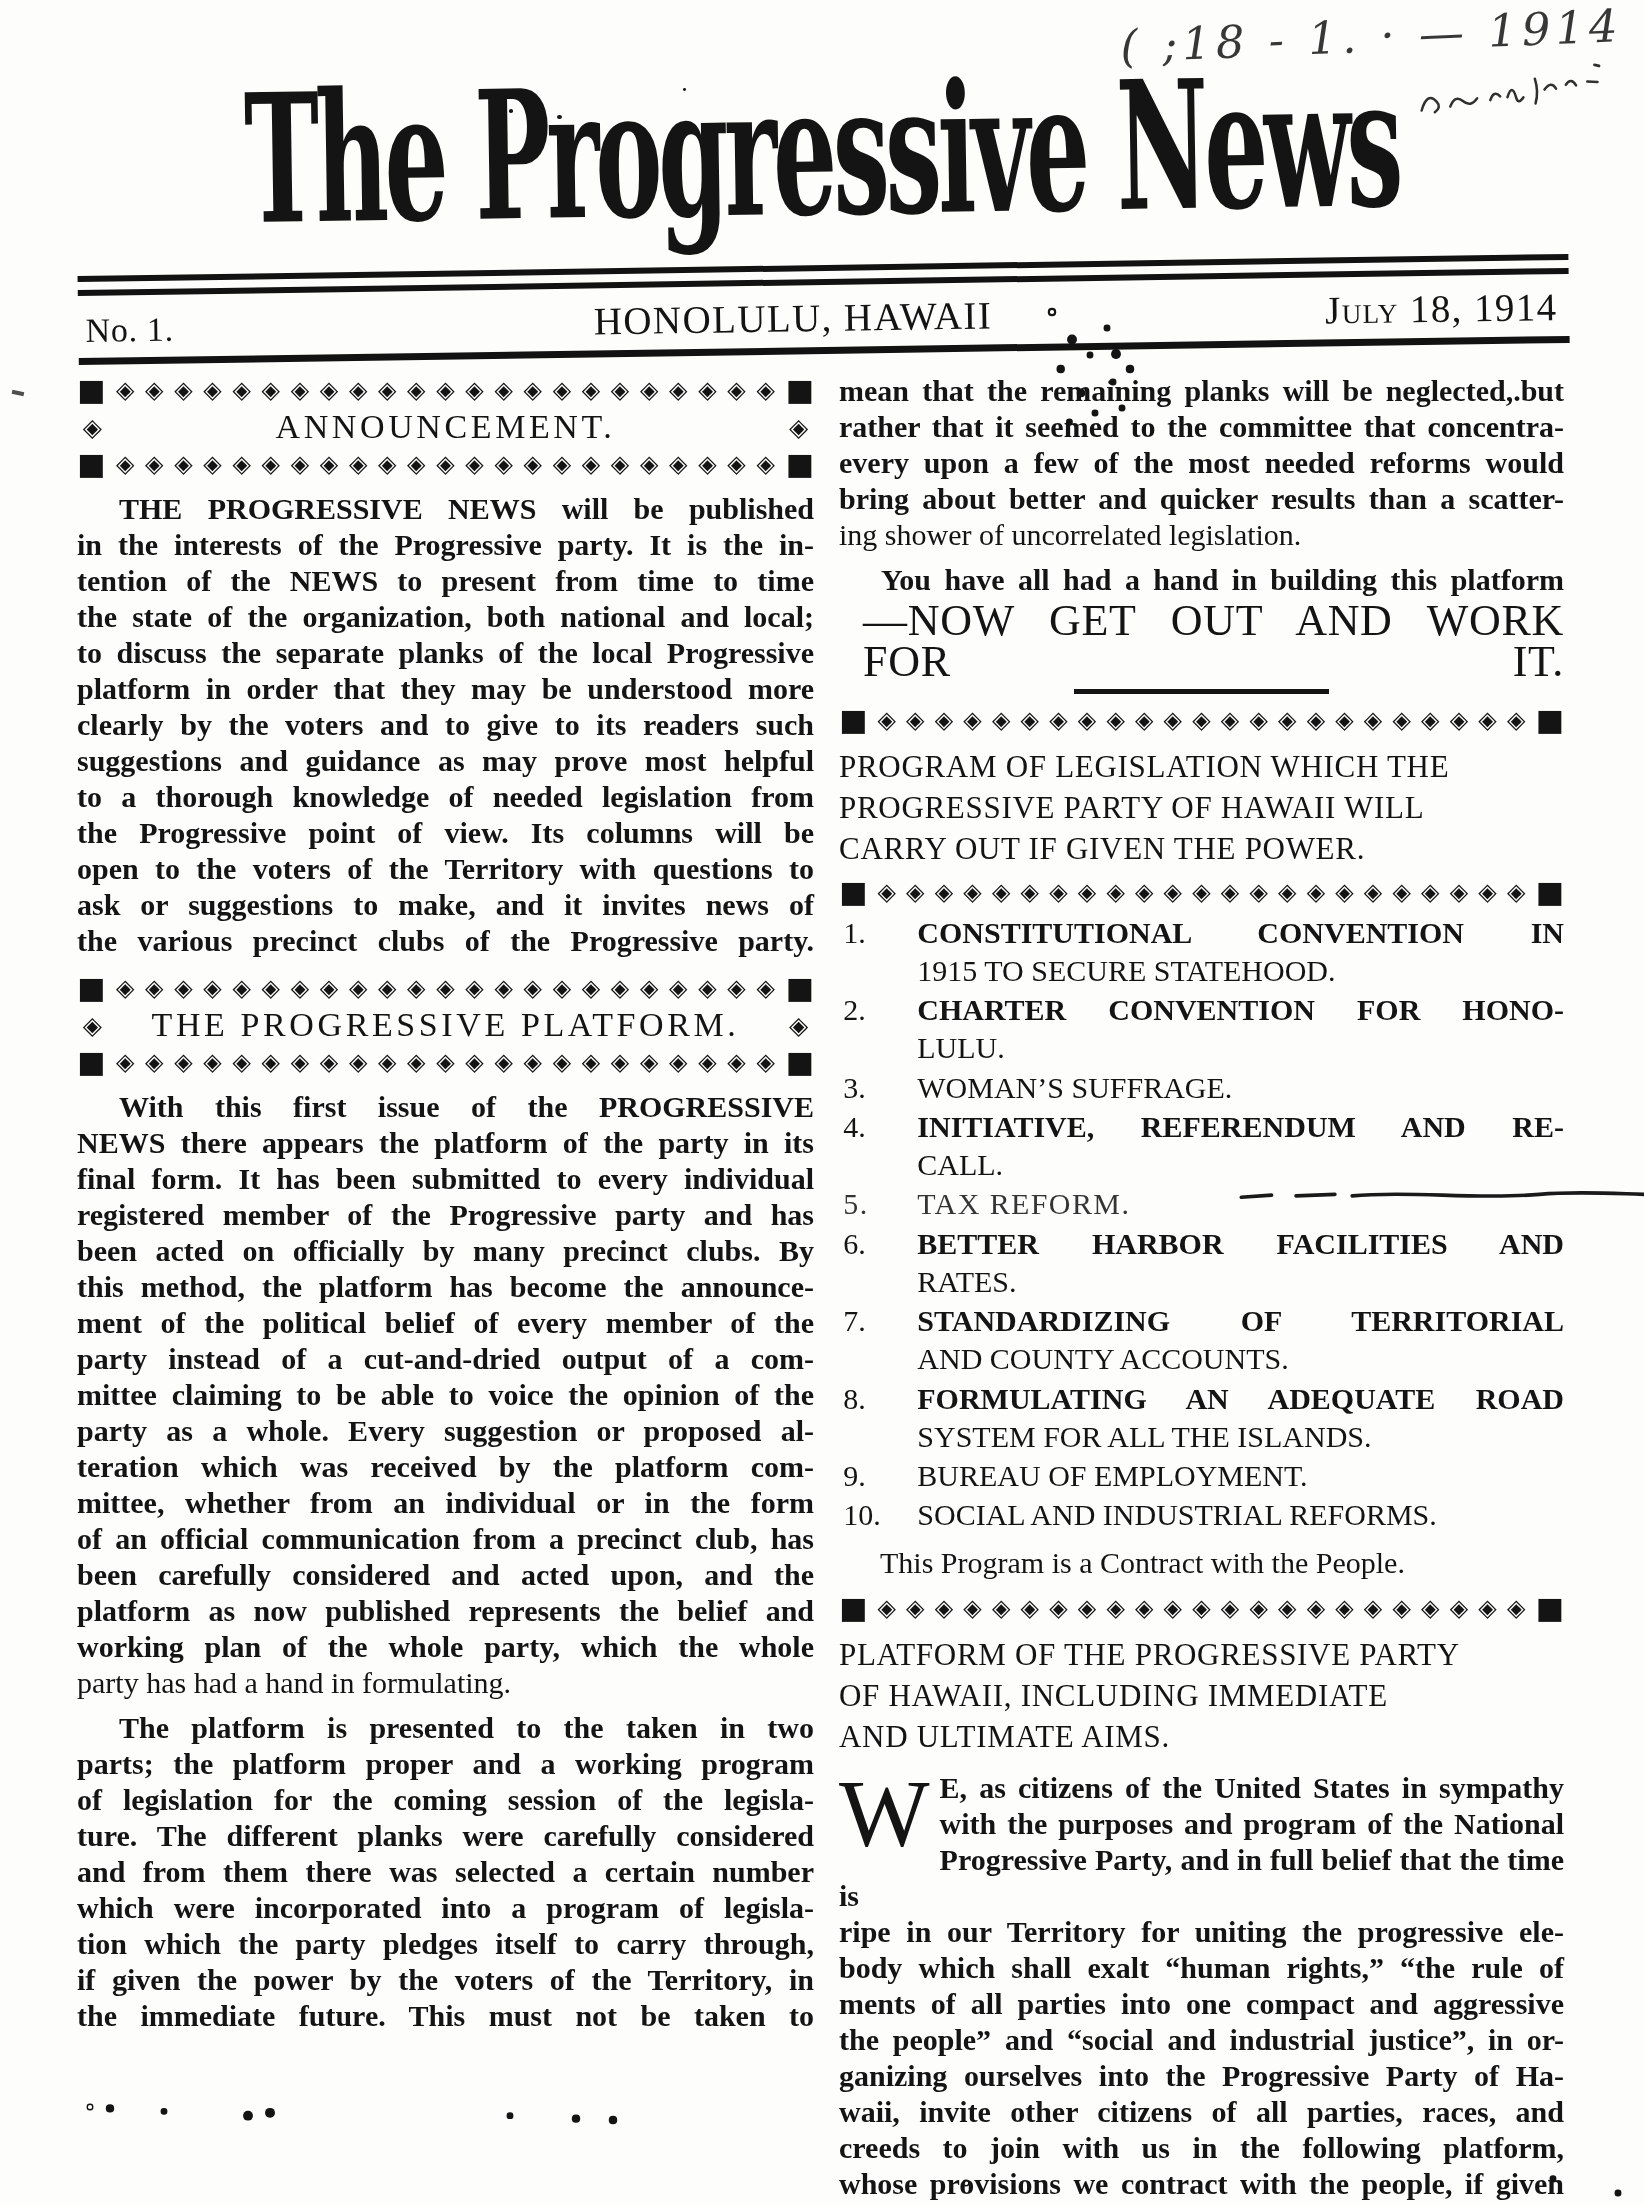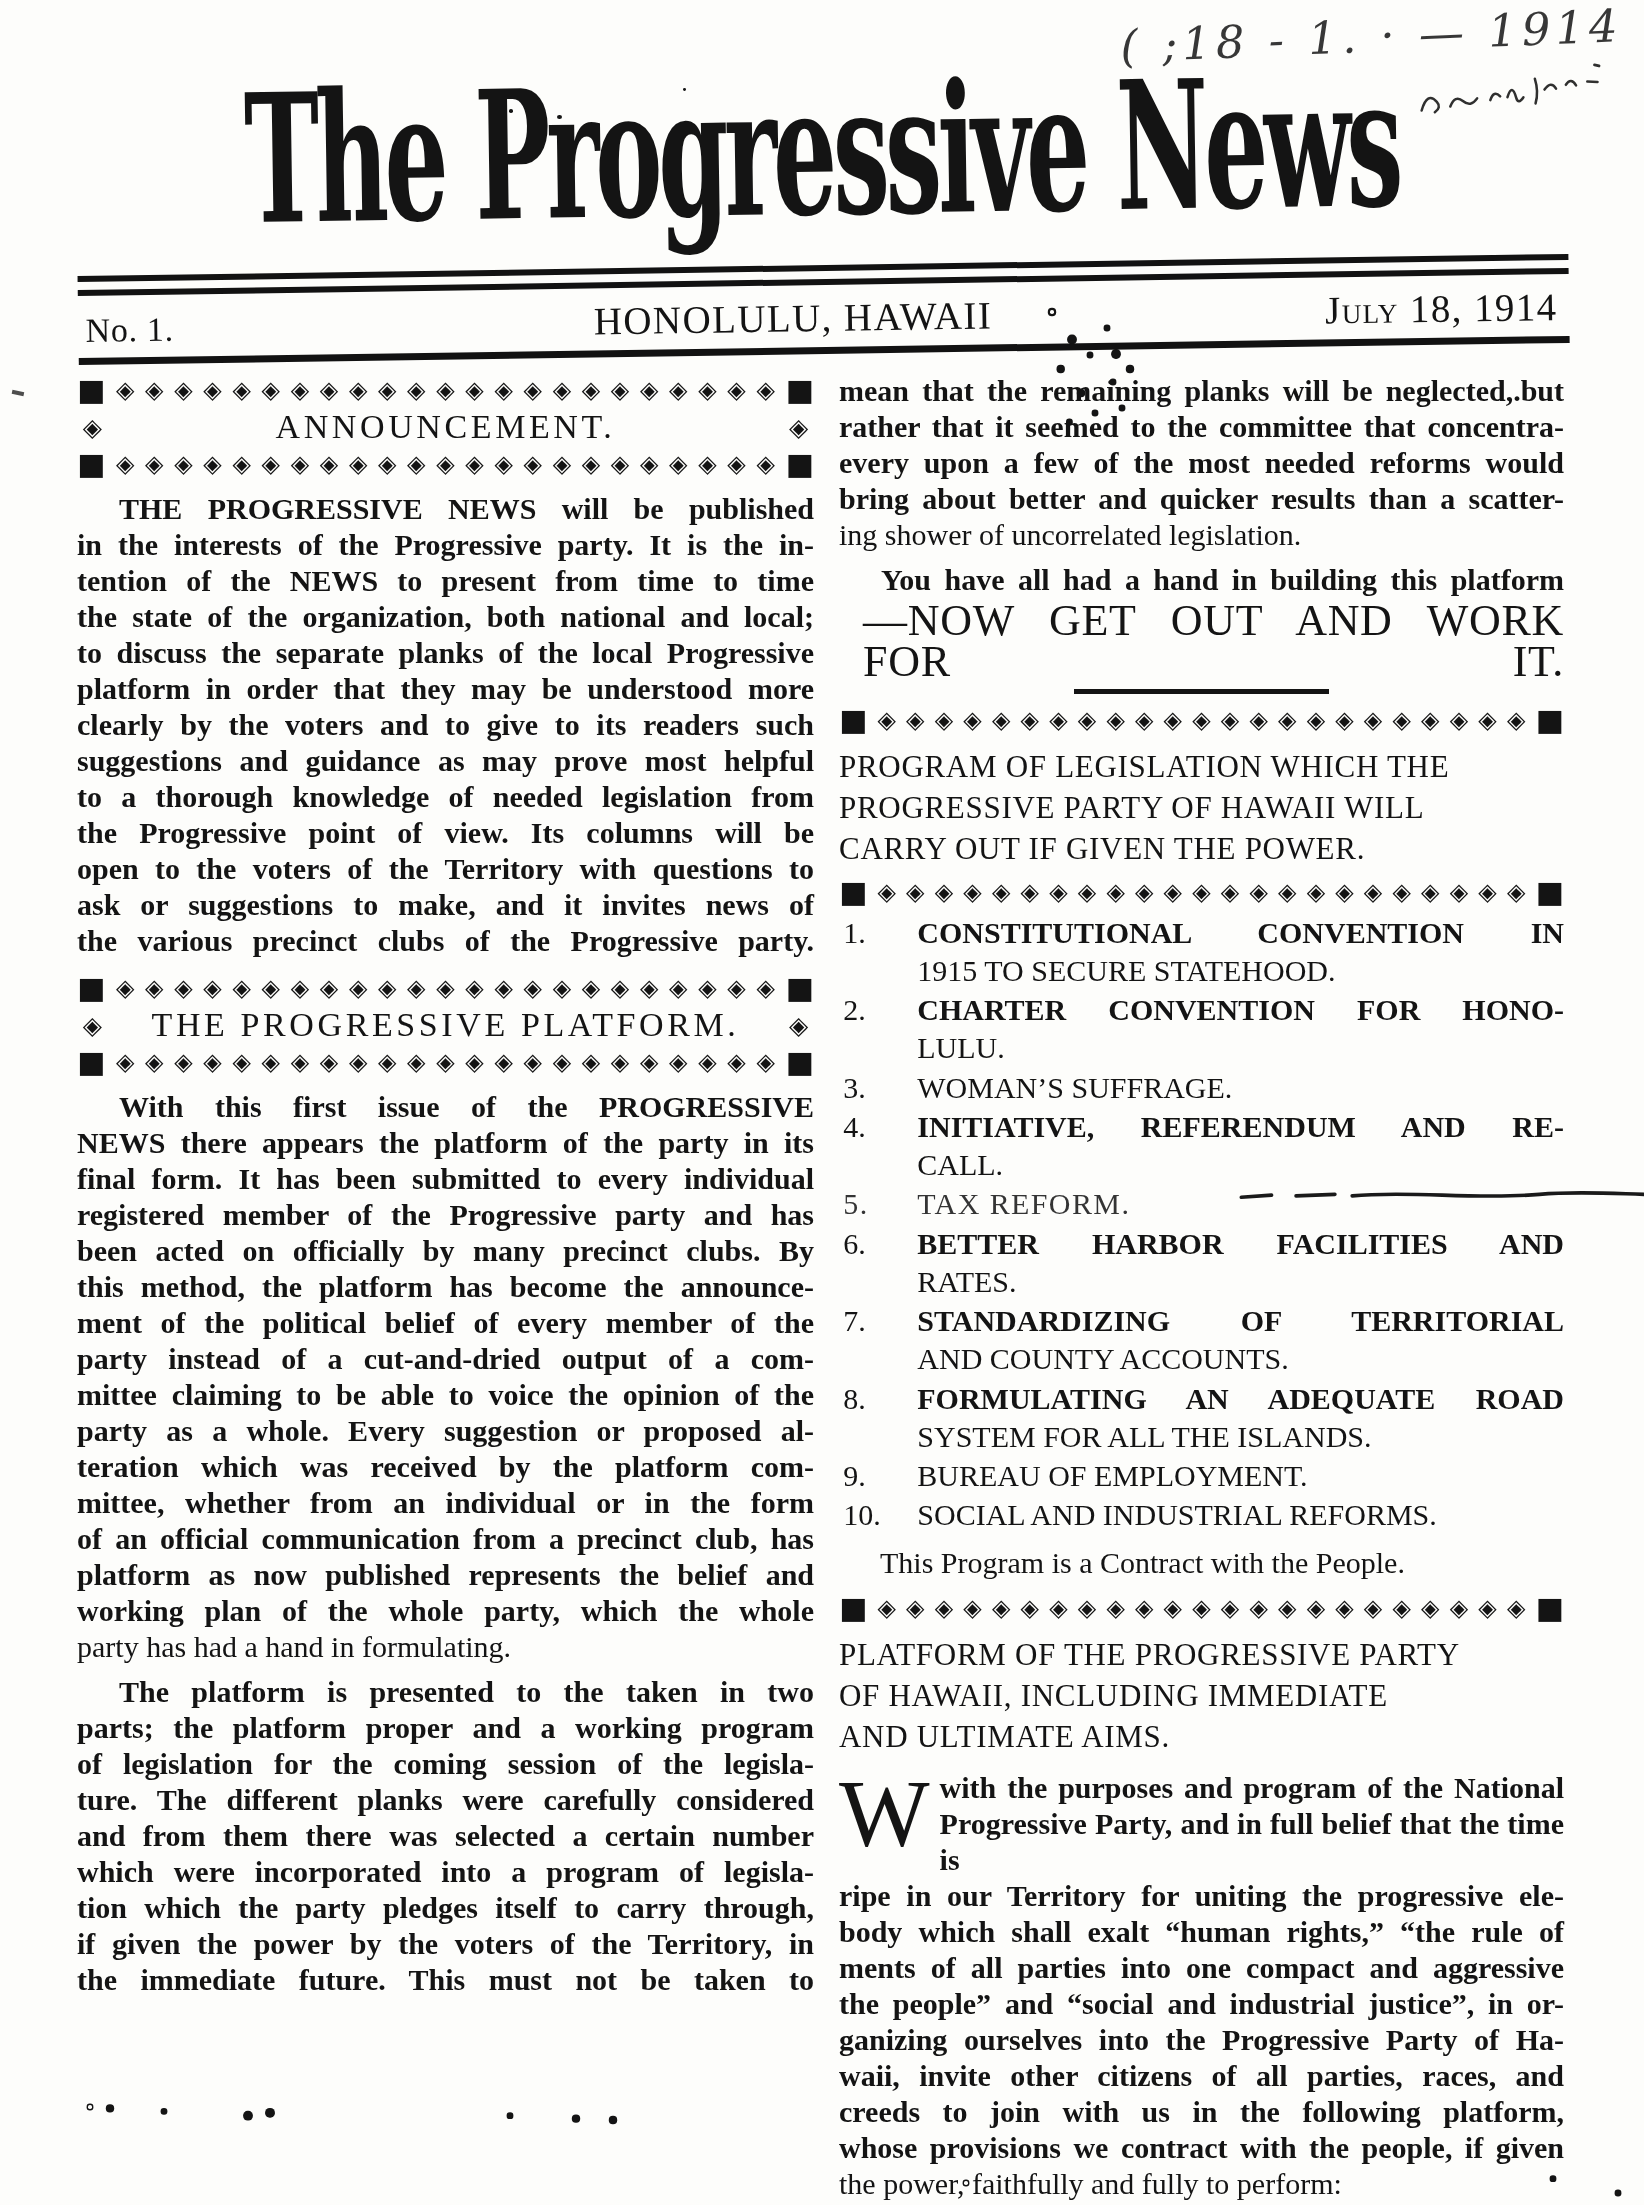--- a/index.html
+++ b/index.html
@@ -301,20 +301,21 @@
           <div class="ln j">registered member of the Progressive party and has</div>
           <div class="ln j">been acted on officially by many precinct clubs. By</div>
           <div class="ln j">this method, the platform has become the announce-</div>
           <div class="ln j">ment of the political belief of every member of the</div>
           <div class="ln j">party instead of a cut-and-dried output of a com-</div>
           <div class="ln j">mittee claiming to be able to voice the opinion of the</div>
           <div class="ln j">party as a whole. Every suggestion or proposed al-</div>
           <div class="ln j">teration which was received by the platform com-</div>
           <div class="ln j">mittee, whether from an individual or in the form</div>
           <div class="ln j">of an official communication from a precinct club, has</div>
+          <div class="ln j">been carefully considered and acted upon, and the</div>
           <div class="ln j">platform as now published represents the belief and</div>
           <div class="ln j">working plan of the whole party, which the whole</div>
           <div class="ln">party has had a hand in formulating.</div>
         </div>
 
       <div class="para">
           <div class="ln j ind">The platform is presented to the taken in two</div>
           <div class="ln j">parts; the platform proper and a working program</div>
           <div class="ln j">of legislation for the coming session of the legisla-</div>
           <div class="ln j">ture. The different planks were carefully considered</div>
@@ -513,20 +514,21 @@
 
       <div class="heading">
           <div class="ln c">PLATFORM OF THE PROGRESSIVE PARTY</div>
           <div class="ln c">OF HAWAII, INCLUDING IMMEDIATE</div>
           <div class="ln c">AND ULTIMATE AIMS.</div>
         </div>
 
       <div class="wepara">
         <span class="dropcap">W</span>
         <div>
+            <div class="ln j">E, as citizens of the United States in sympathy</div>
             <div class="ln j">with the purposes and program of the National</div>
             <div class="ln j">Progressive Party, and in full belief that the time is</div>
             <div class="ln j">ripe in our Territory for uniting the progressive ele-</div>
             <div class="ln j">body which shall exalt “human rights,” “the rule of</div>
             <div class="ln j">ments of all parties into one compact and aggressive</div>
             <div class="ln j">the people” and “social and industrial justice”, in or-</div>
             <div class="ln j">ganizing ourselves into the Progressive Party of Ha-</div>
             <div class="ln j">waii, invite other citizens of all parties, races, and</div>
             <div class="ln j">creeds to join with us in the following platform,</div>
             <div class="ln j">whose provisions we contract with the people, if given</div>

